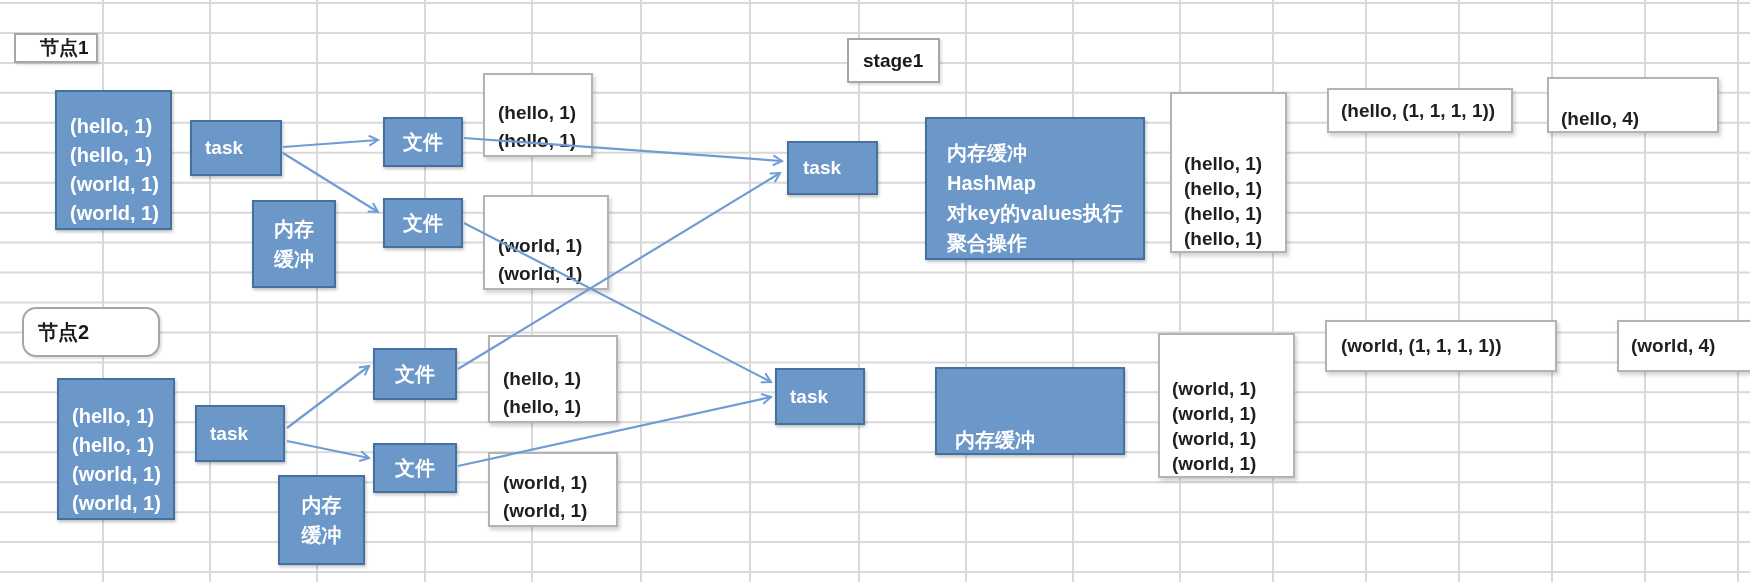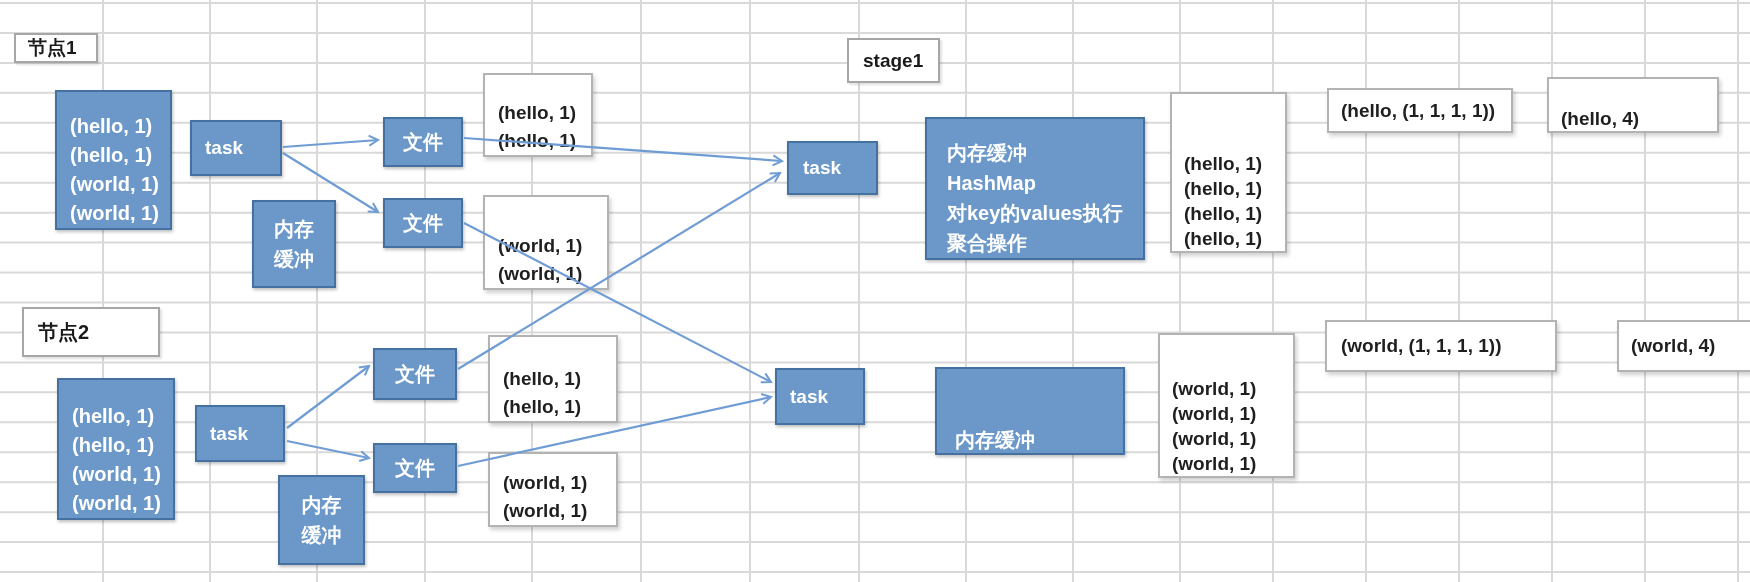--- a/index.html
+++ b/index.html
@@ -67,35 +67,35 @@
       <line x1="0" x2="1750" y1="362.4" y2="362.4" stroke="#d9d9d9" stroke-width="2"></line>
       <line x1="0" x2="1750" y1="392.34999999999997" y2="392.34999999999997" stroke="#d9d9d9" stroke-width="2"></line>
       <line x1="0" x2="1750" y1="422.3" y2="422.3" stroke="#d9d9d9" stroke-width="2"></line>
       <line x1="0" x2="1750" y1="452.25" y2="452.25" stroke="#d9d9d9" stroke-width="2"></line>
       <line x1="0" x2="1750" y1="482.2" y2="482.2" stroke="#d9d9d9" stroke-width="2"></line>
       <line x1="0" x2="1750" y1="512.15" y2="512.15" stroke="#d9d9d9" stroke-width="2"></line>
       <line x1="0" x2="1750" y1="542.1" y2="542.1" stroke="#d9d9d9" stroke-width="2"></line>
       <line x1="0" x2="1750" y1="572.05" y2="572.05" stroke="#d9d9d9" stroke-width="2"></line>
     </svg>
 
-<div class="box label al-left va-middle" style="left: 14px; top: 33px; width: 84px; height: 30px; font-size: 19px; line-height: 24px; padding-left: 12px;"><span class="ln">节点1</span></div>
+<div class="box label al-left va-middle" style="left: 14px; top: 33px; width: 84px; height: 30px; font-size: 19px; line-height: 24px; padding-left: 24px;"><span class="ln">节点1</span></div>
     <div class="box blue al-left va-top" style="left: 55px; top: 90px; width: 117px; height: 140px; font-size: 20px; line-height: 29px; padding-left: 13px; padding-top: 7px;"><span class="ln">(hello, 1)</span><span class="ln">(hello, 1)</span><span class="ln">(world, 1)</span><span class="ln">(world, 1)</span></div>
     <div class="box blue al-left va-middle" style="left: 190px; top: 120px; width: 92px; height: 56px; font-size: 19px; line-height: 24px; padding-left: 13px;"><span class="ln">task</span></div>
     <div class="box blue al-center va-middle" style="left: 383px; top: 117px; width: 80px; height: 50px; font-size: 20px; line-height: 26px;"><span class="ln">文件</span></div>
     <div class="box blue al-center va-middle" style="left: 252px; top: 200px; width: 84px; height: 88px; font-size: 20px; line-height: 30px;"><span class="ln">内存</span><span class="ln">缓冲</span></div>
     <div class="box blue al-center va-middle" style="left: 383px; top: 198px; width: 80px; height: 50px; font-size: 20px; line-height: 26px;"><span class="ln">文件</span></div>
     <div class="box white al-left va-top" style="left: 483px; top: 73px; width: 110px; height: 84px; font-size: 19px; line-height: 28px; padding-left: 13px; padding-top: 5px;"><span class="ln">(hello, 1)</span><span class="ln">(hello, 1)</span></div>
     <div class="box white al-left va-top" style="left: 483px; top: 195px; width: 126px; height: 95px; font-size: 19px; line-height: 28px; padding-left: 13px; padding-top: 8px;"><span class="ln">(world, 1)</span><span class="ln">(world, 1)</span></div>
     <div class="box label al-left va-middle" style="left: 847px; top: 38px; width: 93px; height: 45px; font-size: 19px; line-height: 24px; padding-left: 14px;"><span class="ln">stage1</span></div>
     <div class="box blue al-left va-middle" style="left: 787px; top: 141px; width: 91px; height: 54px; font-size: 19px; line-height: 24px; padding-left: 14px;"><span class="ln">task</span></div>
     <div class="box blue al-left va-top" style="left: 925px; top: 117px; width: 220px; height: 143px; font-size: 20px; line-height: 30px; padding-left: 20px; padding-top: 6px;"><span class="ln">内存缓冲</span><span class="ln">HashMap</span><span class="ln">对key的values执行</span><span class="ln">聚合操作</span></div>
     <div class="box white al-left va-top" style="left: 1170px; top: 92px; width: 117px; height: 161px; font-size: 19px; line-height: 25px; padding-left: 12px; padding-top: 6px;"><span class="ln">(hello, 1)</span><span class="ln">(hello, 1)</span><span class="ln">(hello, 1)</span><span class="ln">(hello, 1)</span></div>
     <div class="box white al-left va-middle" style="left: 1327px; top: 88px; width: 186px; height: 45px; font-size: 19px; line-height: 24px; padding-left: 12px;"><span class="ln">(hello, (1, 1, 1, 1))</span></div>
     <div class="box white al-left va-top" style="left: 1547px; top: 77px; width: 172px; height: 56px; font-size: 19px; line-height: 24px; padding-left: 12px; padding-top: 4px;"><span class="ln">(hello, 4)</span></div>
-    <div class="box label al-left va-middle" style="left: 22px; top: 307px; width: 138px; height: 50px; font-size: 20px; line-height: 24px; padding-left: 14px;"><span class="ln">节点2</span></div>
+    <div class="box label al-left va-middle" style="left: 22px; top: 307px; width: 138px; height: 50px; font-size: 20px; line-height: 24px; padding-left: 14px; border-radius: 14px;"><span class="ln">节点2</span></div>
     <div class="box blue al-left va-top" style="left: 57px; top: 378px; width: 118px; height: 142px; font-size: 20px; line-height: 29px; padding-left: 13px; padding-top: 7px;"><span class="ln">(hello, 1)</span><span class="ln">(hello, 1)</span><span class="ln">(world, 1)</span><span class="ln">(world, 1)</span></div>
     <div class="box blue al-left va-middle" style="left: 195px; top: 405px; width: 90px; height: 57px; font-size: 19px; line-height: 24px; padding-left: 13px;"><span class="ln">task</span></div>
     <div class="box blue al-center va-middle" style="left: 373px; top: 348px; width: 84px; height: 52px; font-size: 20px; line-height: 26px;"><span class="ln">文件</span></div>
     <div class="box blue al-center va-middle" style="left: 373px; top: 443px; width: 84px; height: 50px; font-size: 20px; line-height: 26px;"><span class="ln">文件</span></div>
     <div class="box blue al-center va-middle" style="left: 278px; top: 475px; width: 87px; height: 90px; font-size: 20px; line-height: 30px;"><span class="ln">内存</span><span class="ln">缓冲</span></div>
     <div class="box white al-left va-top" style="left: 488px; top: 335px; width: 130px; height: 88px; font-size: 19px; line-height: 28px; padding-left: 13px; padding-top: 6px;"><span class="ln">(hello, 1)</span><span class="ln">(hello, 1)</span></div>
     <div class="box white al-left va-top" style="left: 488px; top: 452px; width: 130px; height: 75px; font-size: 19px; line-height: 28px; padding-left: 13px; padding-top: 5px;"><span class="ln">(world, 1)</span><span class="ln">(world, 1)</span></div>
     <div class="box blue al-left va-middle" style="left: 775px; top: 368px; width: 90px; height: 57px; font-size: 19px; line-height: 24px; padding-left: 13px;"><span class="ln">task</span></div>
     <div class="box blue al-left va-top" style="left: 935px; top: 367px; width: 190px; height: 88px; font-size: 20px; line-height: 26px; padding-left: 18px; padding-top: 8px;"><span class="ln">内存缓冲</span></div>
     <div class="box white al-left va-top" style="left: 1158px; top: 333px; width: 137px; height: 145px; font-size: 19px; line-height: 25px; padding-left: 12px; padding-top: 6px;"><span class="ln">(world, 1)</span><span class="ln">(world, 1)</span><span class="ln">(world, 1)</span><span class="ln">(world, 1)</span></div>

